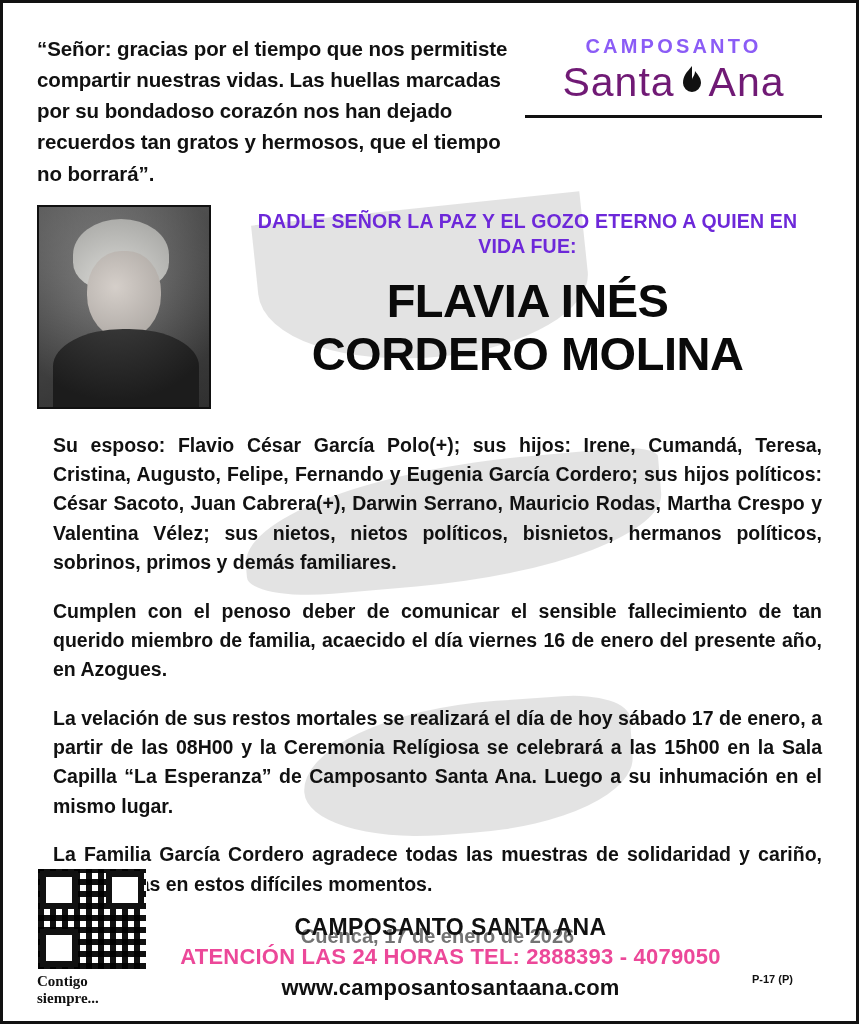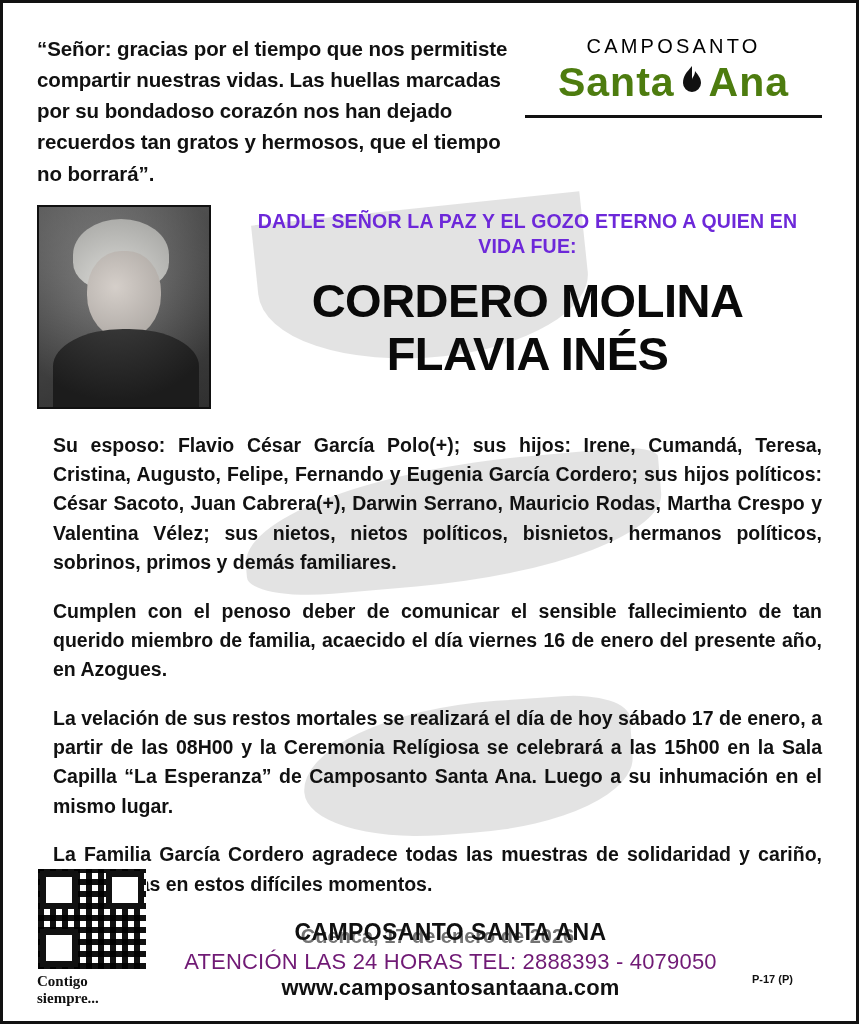--- a/index.html
+++ b/index.html
@@ -71,30 +71,30 @@
     color: #111111;
     padding-top: 4px;
   }
   .brand {
     flex: 1 1 auto;
     text-align: center;
     padding-top: 6px;
   }
   .brand-top {
     font-size: 20px;
+    font-weight: 700;
+    letter-spacing: 3.2px;
+    color: #8b5cf6;
+  }
+  .brand-main {
+    position: relative;
+    font-size: 41px;
     font-weight: 400;
-    letter-spacing: 3.2px;
-    color: #000000;
-  }
-  .brand-main {
-    position: relative;
-    font-size: 41px;
-    font-weight: 700;
     letter-spacing: 1px;
-    color: #4d7c0f;
+    color: #701a75;
     line-height: 1.08;
     margin-top: 2px;
     white-space: nowrap;
   }
   .brand-main .flame {
     display: inline-block;
     vertical-align: -2px;
     margin: 0 2px;
   }
   .brand-rule {
@@ -248,29 +248,30 @@
   }
   .f-line1 {
     font-size: 23px;
     font-weight: 700;
     letter-spacing: .4px;
     color: #111;
     text-align: center;
   }
   .f-line2 {
     font-size: 22px;
-    font-weight: 400;
+    font-weight: 700;
     letter-spacing: .2px;
     margin-top: 3px;
-    color: #701a75;
+    color: #ec4899;
   }
   .f-line3 {
     font-size: 22px;
     font-weight: 700;
     letter-spacing: .2px;
+    margin-top: 5px;
     color: #111;
   }
   .page-code {
     flex: 0 0 70px;
     text-align: left;
     font-size: 11px;
     font-weight: 600;
     color: #111;
     padding-bottom: 22px;
   }
@@ -302,22 +303,22 @@
     <div class="topblock">
       <div class="photo">
         <div class="hair"></div>
         <div class="face"></div>
         <div class="body"></div>
         <div class="shade"></div>
       </div>
       <div class="namecol">
         <div class="dedication">DADLE  SEÑOR LA PAZ Y EL GOZO ETERNO A QUIEN EN VIDA FUE:</div>
         <div class="deceased-name">
+          <div>FLAVIA INÉS</div>
           <div>CORDERO MOLINA</div>
-          <div>FLAVIA INÉS</div>
         </div>
       </div>
     </div>
 
     <div class="body-text">
       <p class="para">Su esposo: Flavio César García Polo(+); sus hijos: Irene, Cumandá, Teresa, Cristina, Augusto, Felipe, Fernando y Eugenia García Cordero; sus hijos políticos: César Sacoto, Juan Cabrera(+), Darwin Serrano, Mauricio Rodas, Martha Crespo y Valentina Vélez; sus nietos, nietos políticos, bisnietos, hermanos políticos, sobrinos, primos y demás familiares.</p>
       <p class="para">Cumplen con el penoso deber de comunicar el sensible fallecimiento de tan querido miembro de familia, acaecido el día viernes 16 de enero del presente año, en Azogues.</p>
       <p class="para">La velación de sus restos mortales se realizará el día de hoy sábado 17 de enero, a partir de las 08H00 y la Ceremonia Relígiosa se celebrará a las 15h00 en la Sala Capilla “La Esperanza” de Camposanto Santa Ana. Luego a su inhumación en el mismo lugar.</p>
       <p class="para">La Familia García Cordero agradece todas las muestras de solidaridad y cariño, expresadas en estos difíciles momentos.</p>
       <div class="city-date">Cuenca, 17 de enero de 2026</div>

